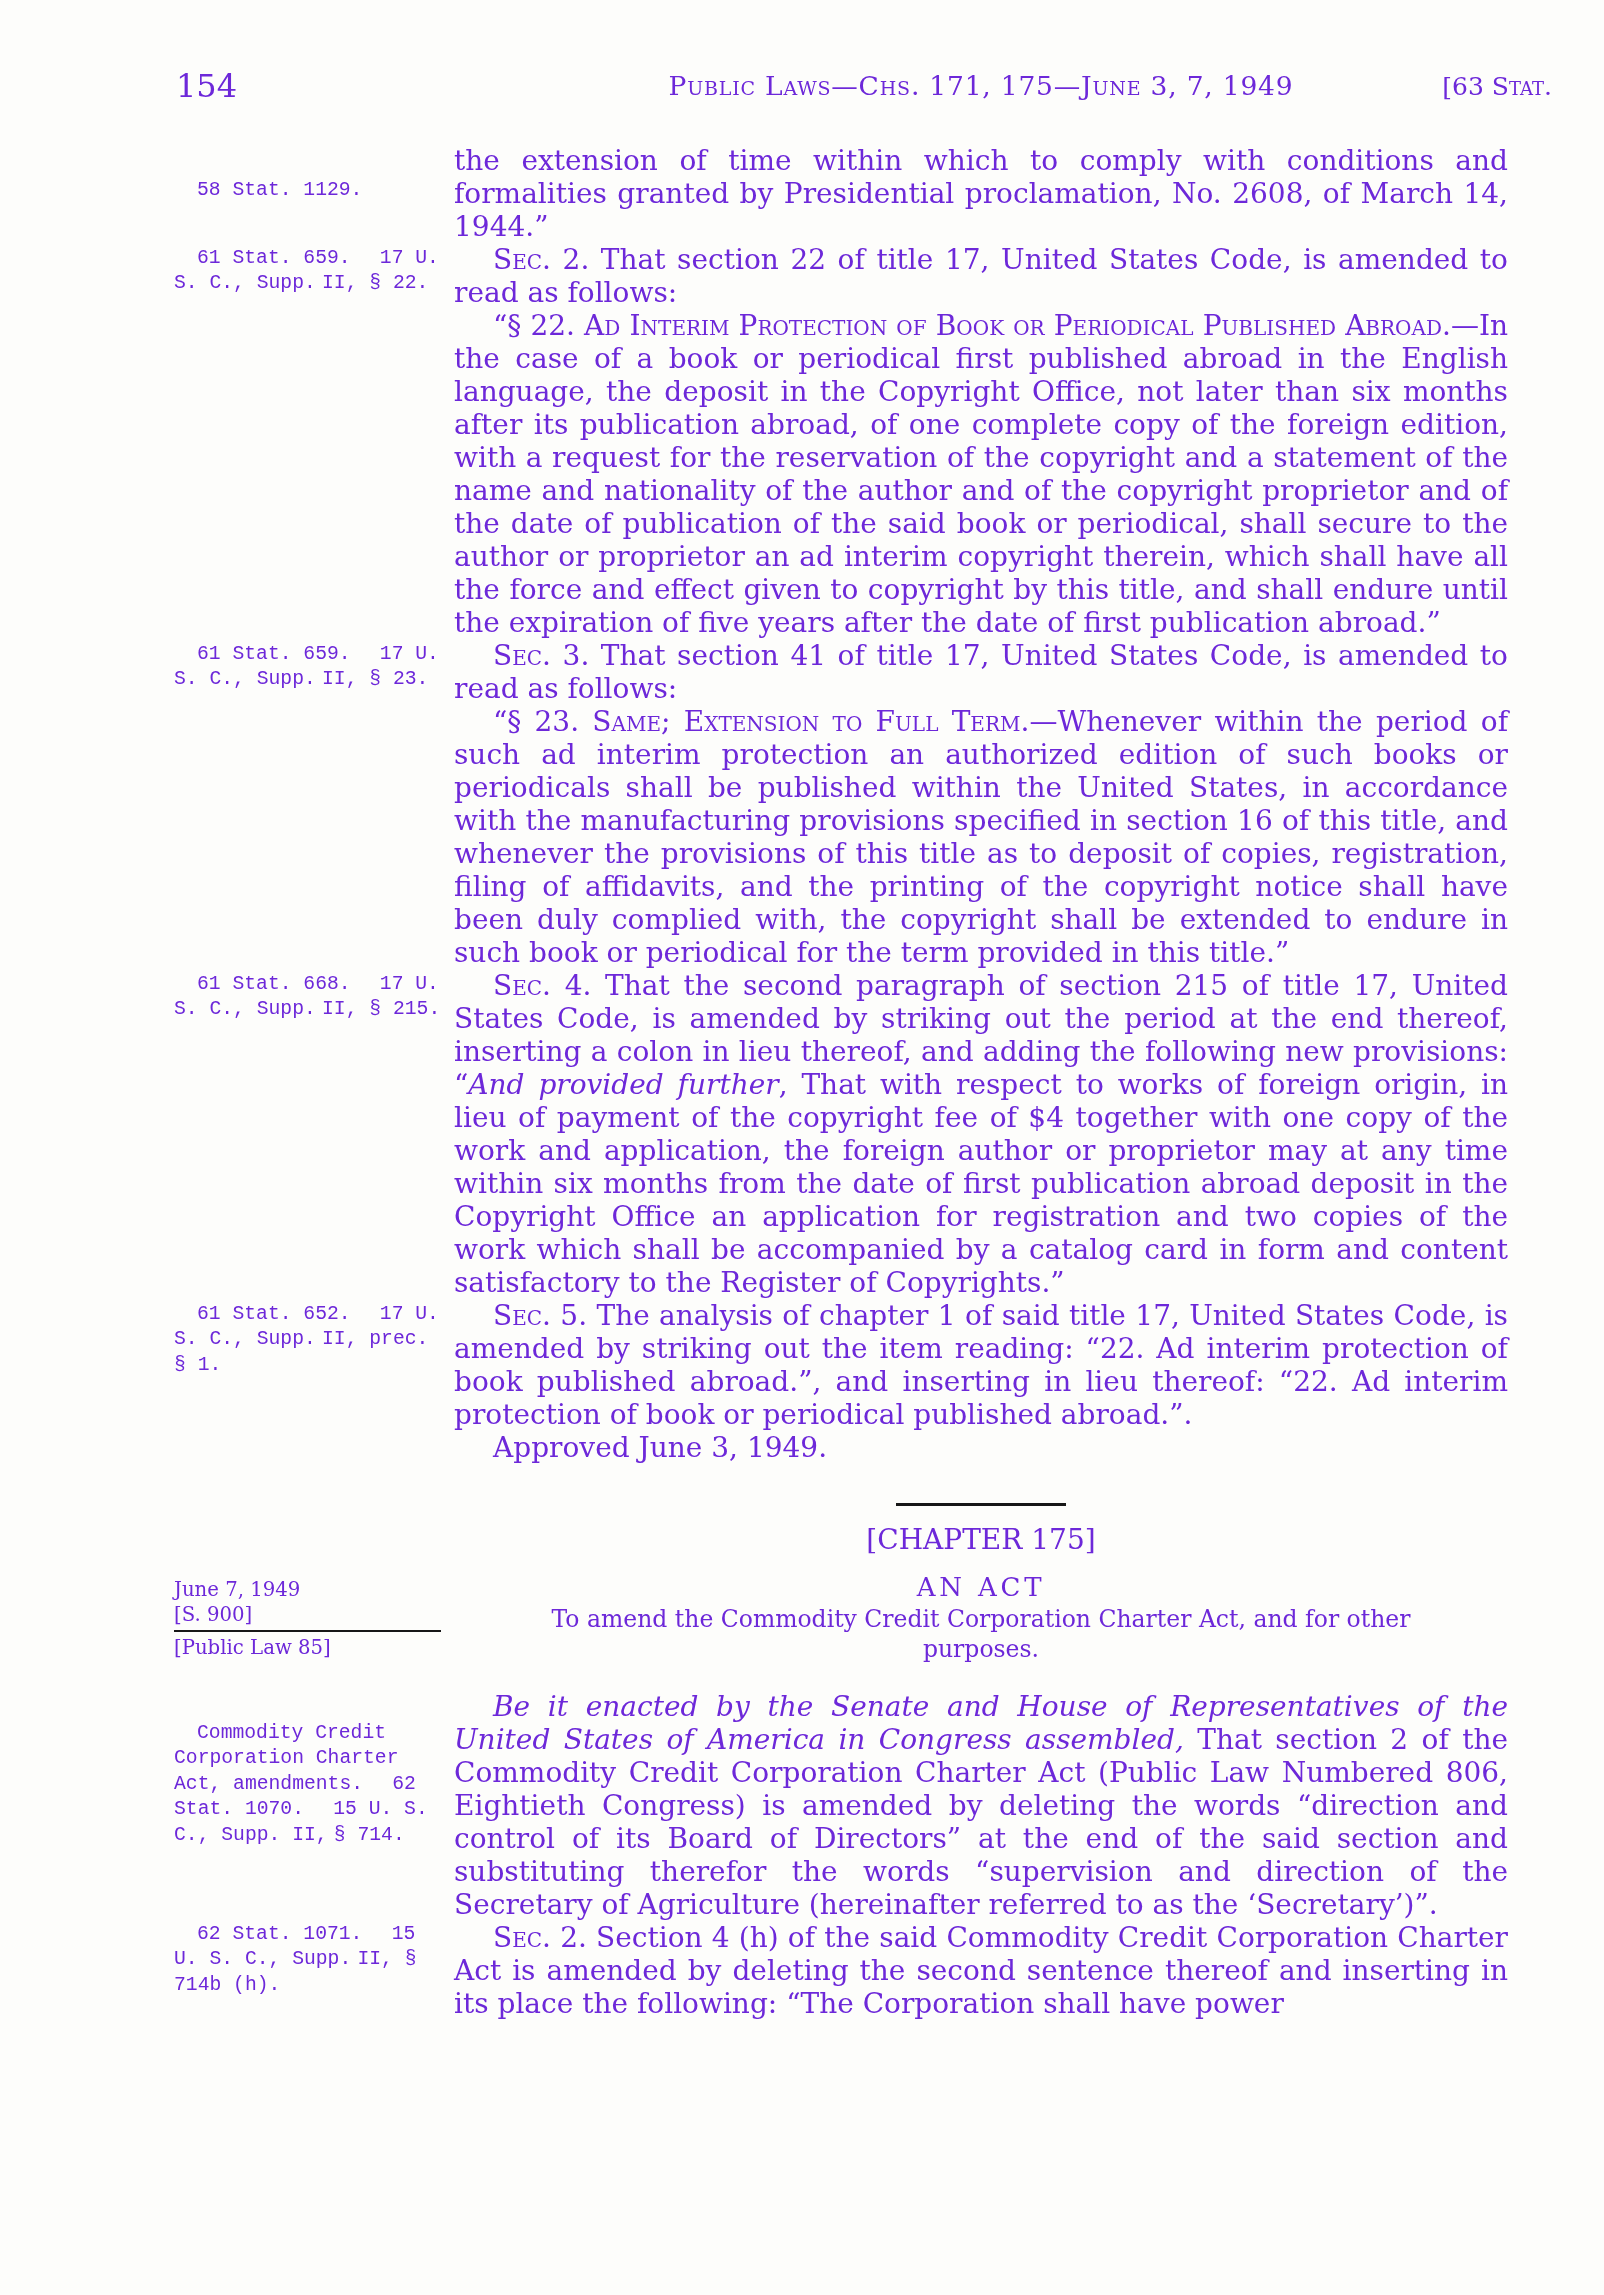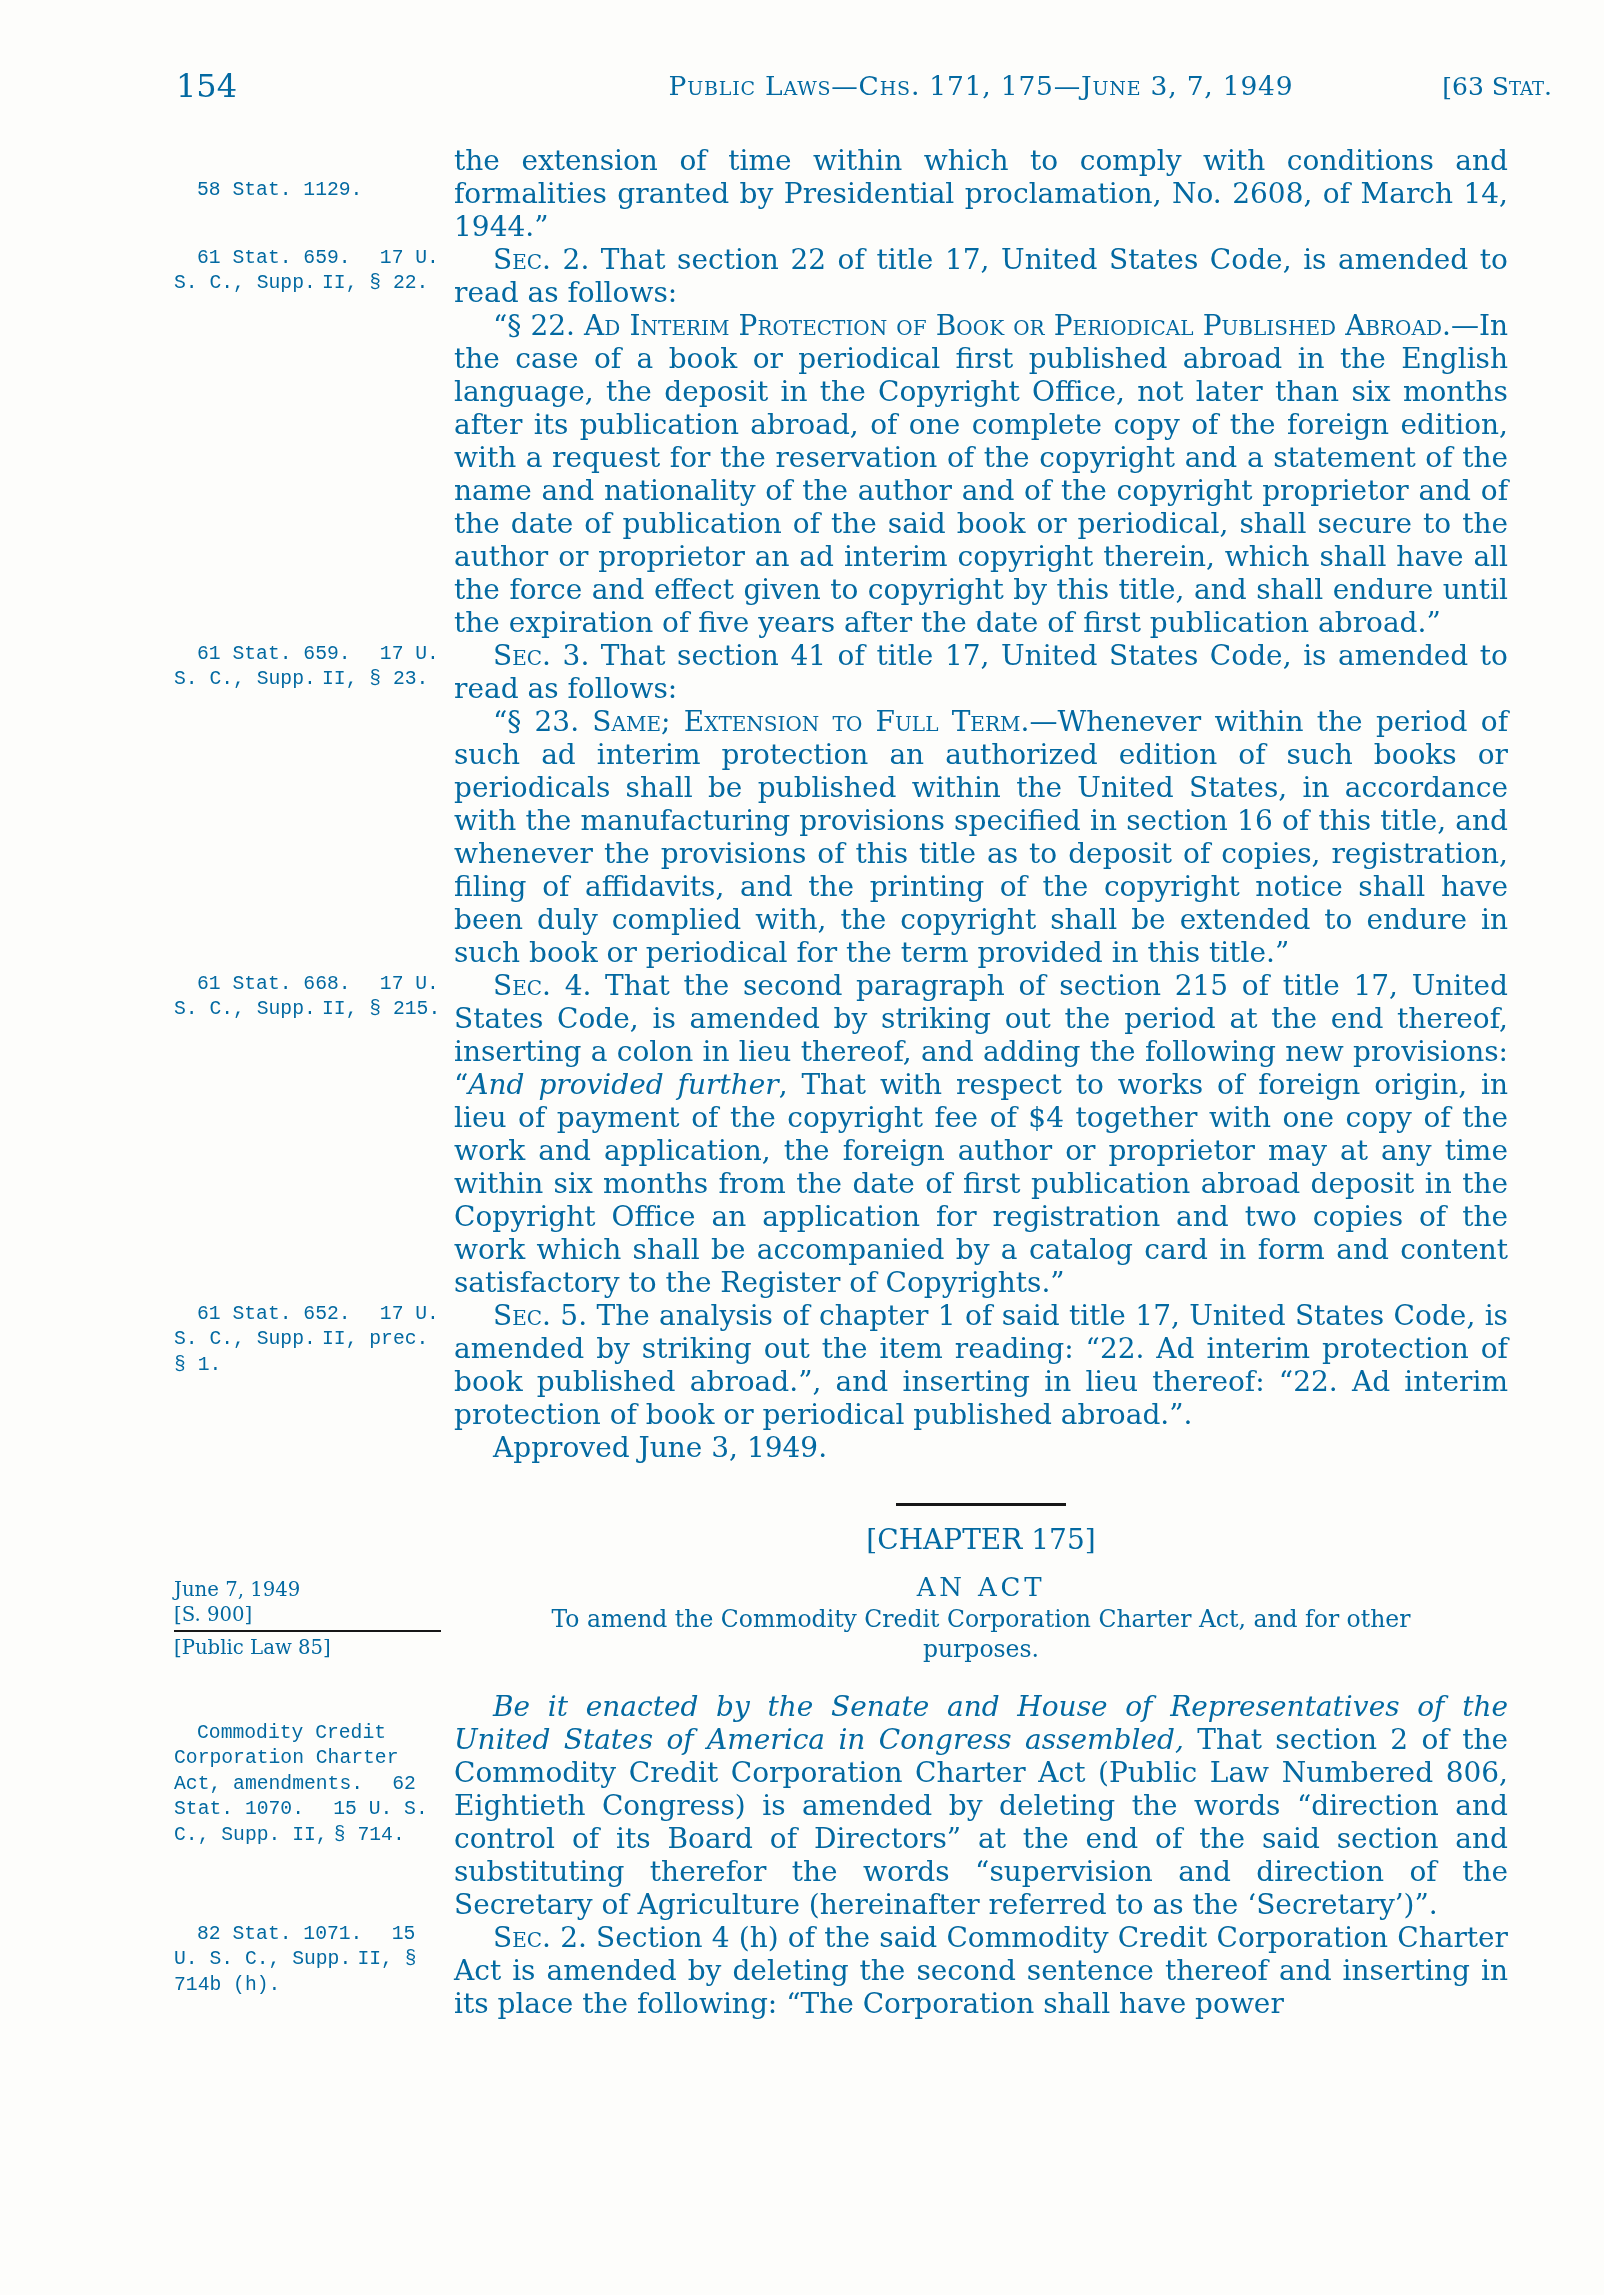--- a/index.html
+++ b/index.html
@@ -1,20 +1,20 @@
 <!DOCTYPE html>
 <html style="font-size:12px"><head>
 <meta charset="utf-8">
 <style>
   html,body{margin:0;padding:0;background:#ddd;}
   .page{
     position:relative;
     width:1605px;height:2295px;
     background:#fdfdfb;
-    color:#0369a1;
+    color:#6d28d9;
     font-family:"DejaVu Serif","Liberation Serif",serif;
     overflow:hidden;
   }
   .sc{font-variant:small-caps;}
   .it{font-style:italic;}
 
   
   .pagehead{position:absolute;top:67px;left:0;width:100%;height:45px;}
   .pageno{position:absolute;left:176px;top:0;font-size:32px;}
   .runhead{position:absolute;left:454px;width:1054px;top:3px;text-align:center;font-size:26.5px;letter-spacing:0.8px;}
@@ -126,21 +126,21 @@
         <span class="nl">Corporation Charter</span>
         <span class="nl">Act, amendments.</span>
         <span class="nl ind">62 Stat. 1070.</span>
         <span class="nl ind">15 U. S. C., Supp. II,</span>
         <span class="nl">§ 714.</span>
       </span><span class="it">Be it enacted by the Senate and House of Representatives of the United States of America in Congress assembled,</span><span> That section 2 of the Commodity Credit Corporation Charter Act (Public Law Numbered 806, Eightieth Congress) is amended by deleting the words “direction and control of its Board of Directors” at the end of the said section and substituting therefor the words “supervision and direction of the Secretary of Agriculture (hereinafter referred to as the ‘Secretary’)”.</span>
     </p>
 
     <p class="para">
       <span class="note" style="top:0px">
-        <span class="nl ind">82 Stat. 1071.</span>
+        <span class="nl ind">62 Stat. 1071.</span>
         <span class="nl ind">15 U. S. C., Supp.</span>
         <span class="nl">II, § 714b (h).</span>
       </span><span class="sc">Sec. 2.</span><span> Section 4 (h) of the said Commodity Credit Corporation Charter Act is amended by deleting the second sentence thereof and inserting in its place the following: “The Corporation shall have power</span>
     </p>
 
   </main>
 </div>
 
 
 </body></html>

